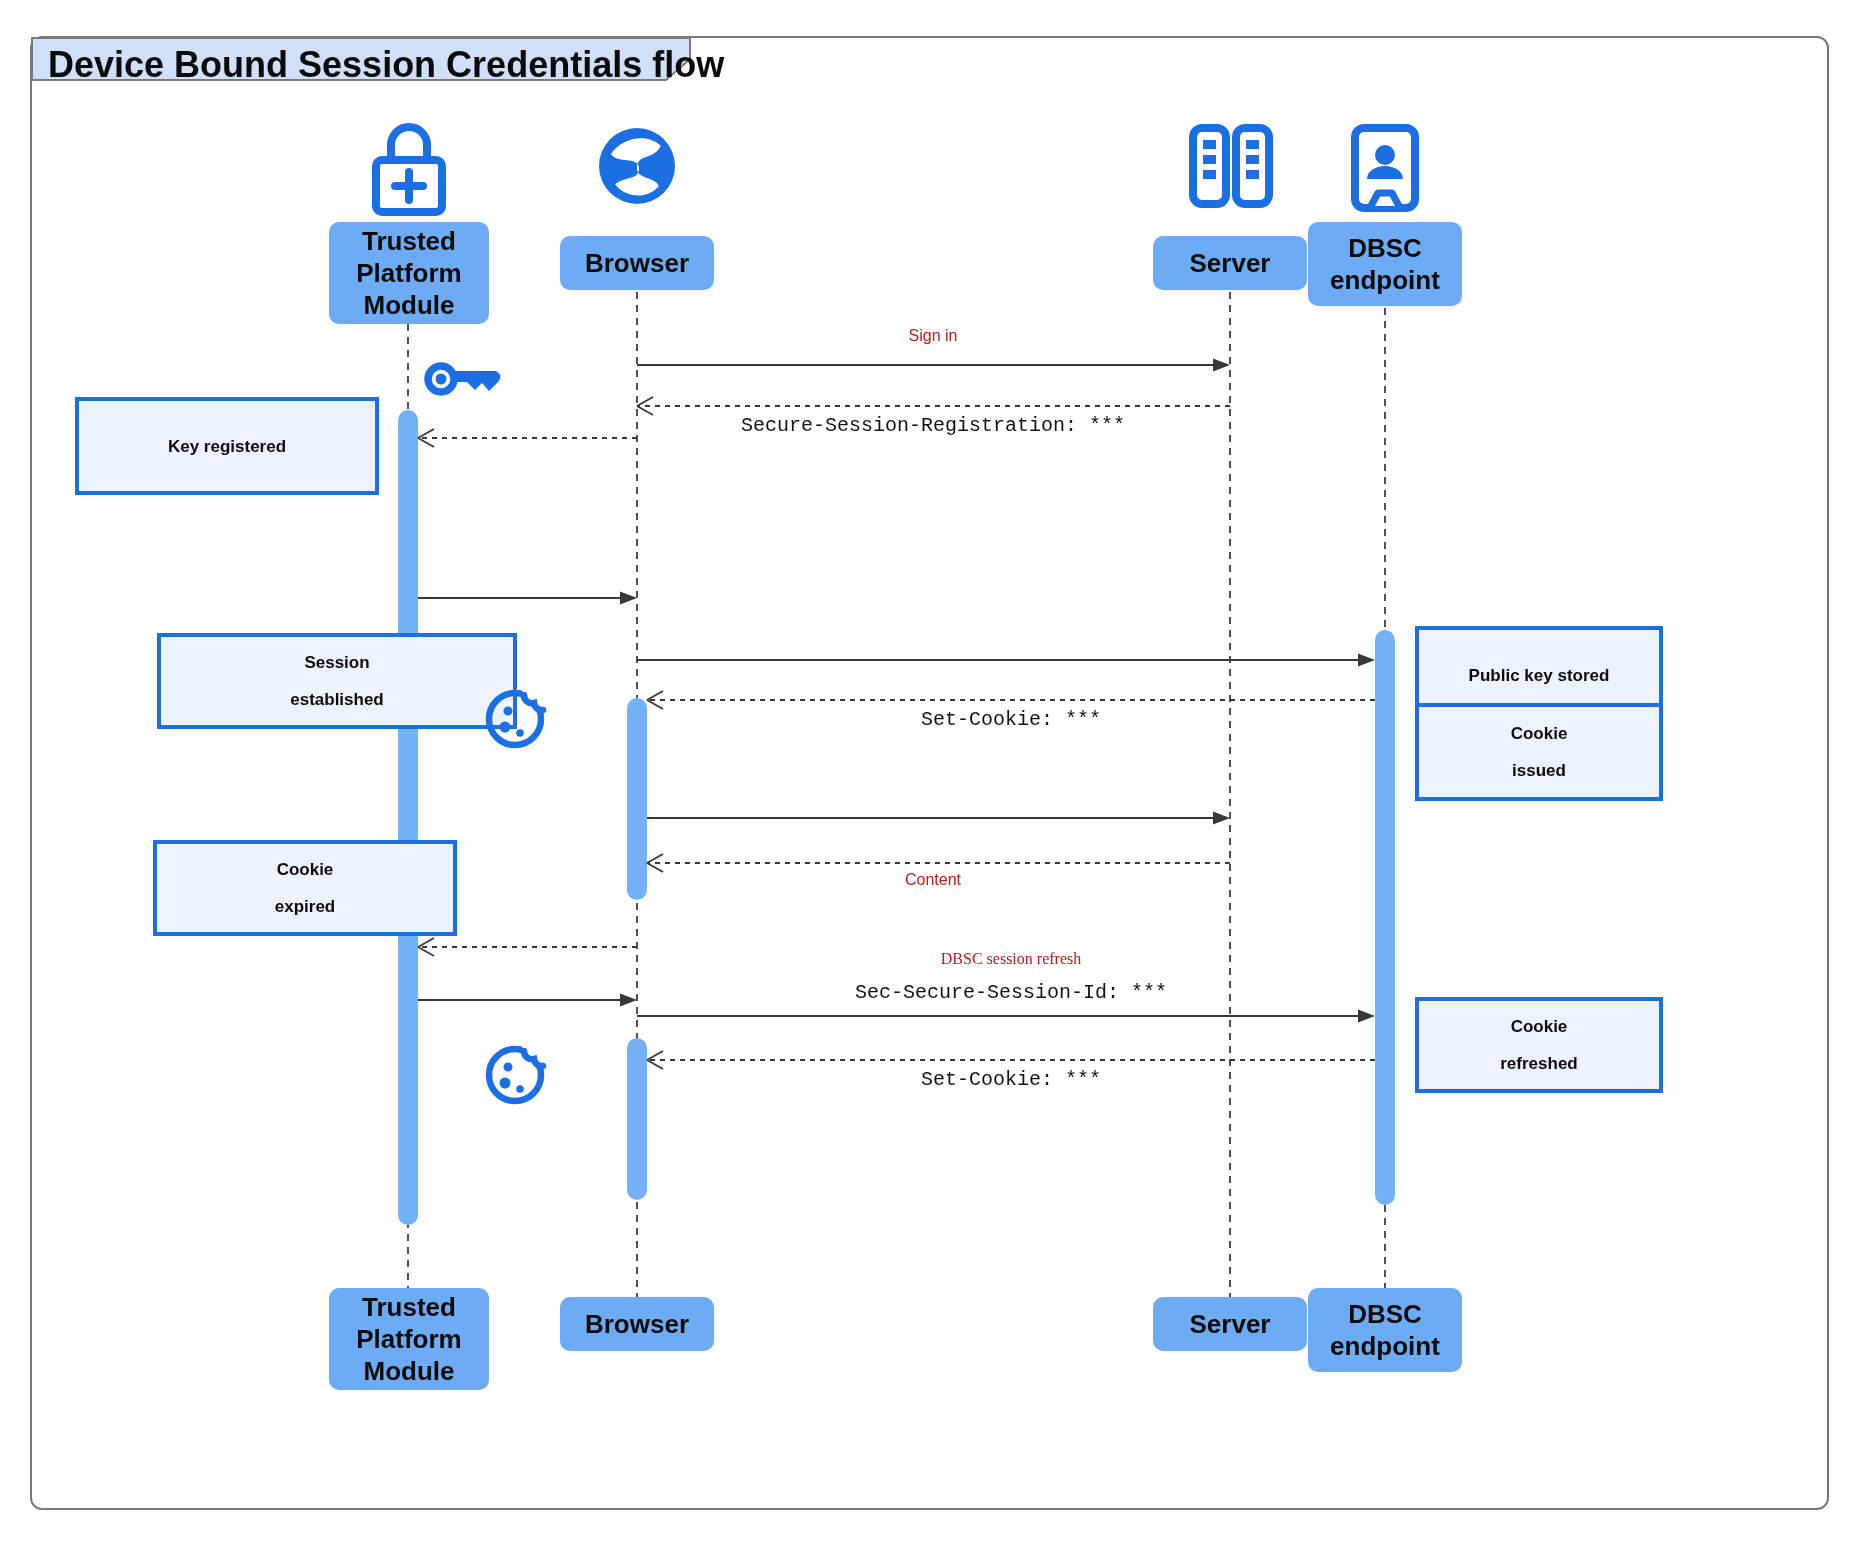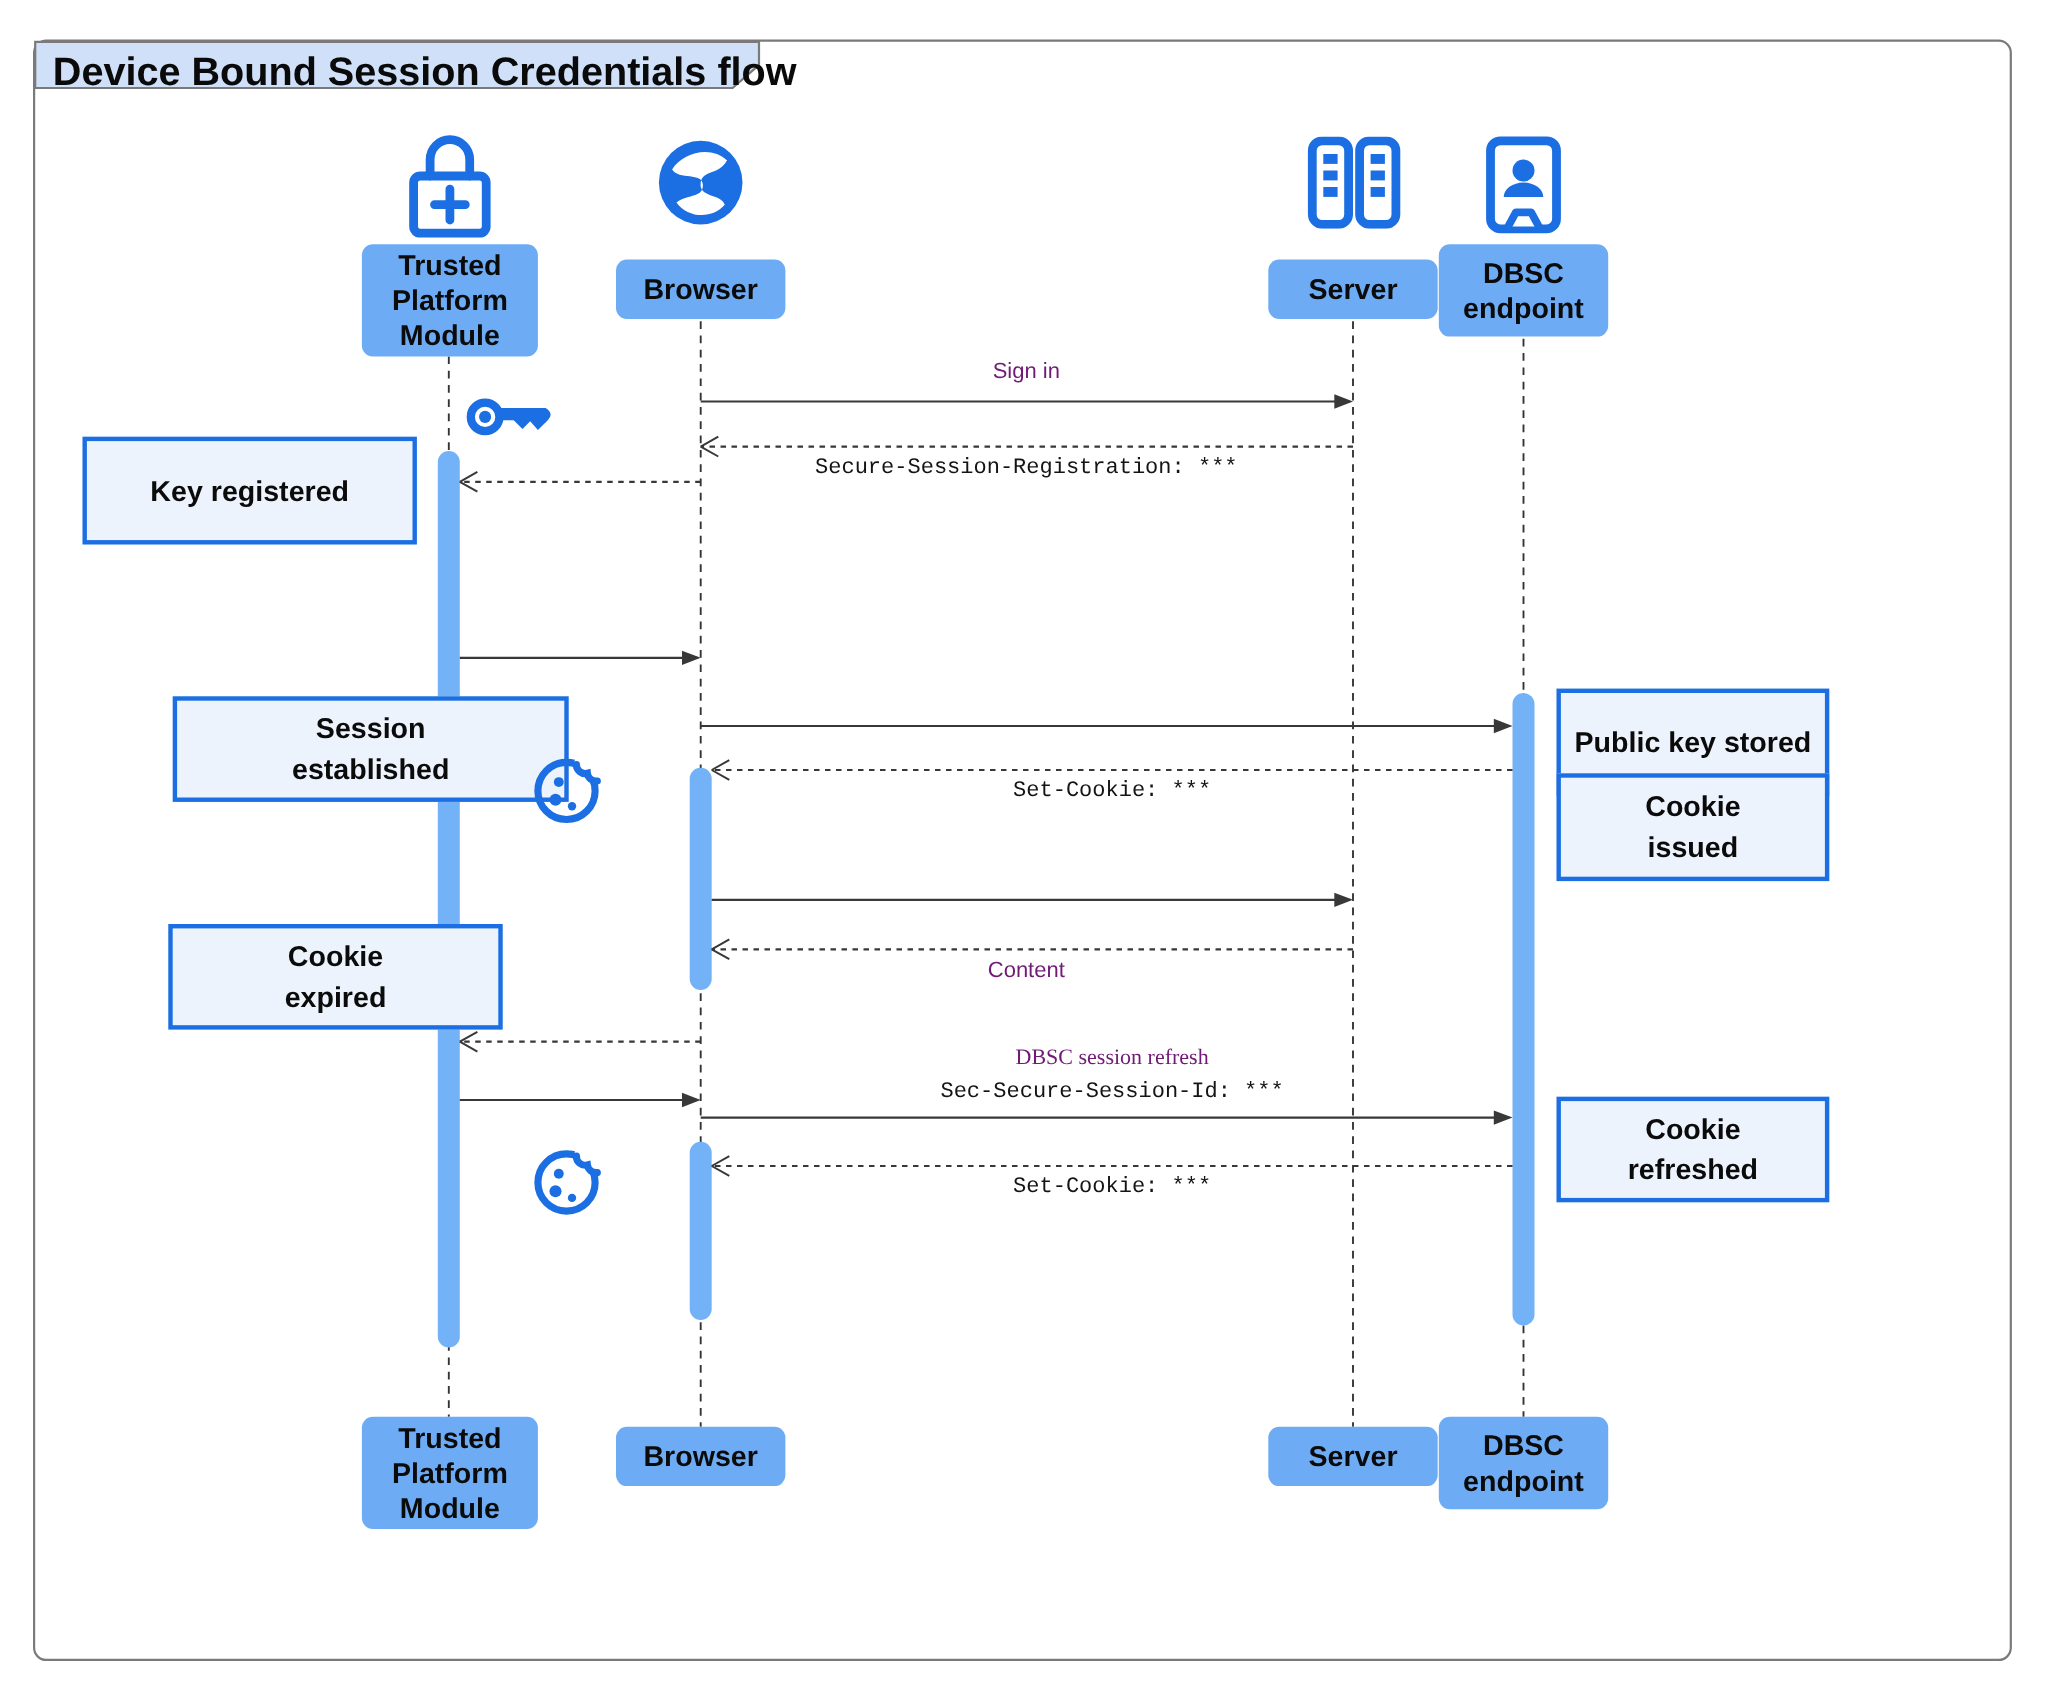--- a/index.html
+++ b/index.html
@@ -7,25 +7,25 @@
           font-family:"Liberation Sans",sans-serif;overflow:hidden;}
   .frame{position:absolute;left:30px;top:36px;width:1795px;height:1470px;
          border:2px solid #7a7a7a;border-radius:12px;z-index:0;}
   svg.layer{position:absolute;left:0;top:0;z-index:1;}
   svg.layer.arrows{z-index:3;}
   .plabel{position:absolute;background:#6dacf5;border-radius:10px;color:#0b0b0b;
           font-weight:bold;font-size:26px;line-height:32px;display:flex;
           align-items:center;justify-content:center;text-align:center;
           white-space:pre-line;z-index:5;}
   .note{position:absolute;background:#edf3fc;border:4px solid #1b6fe2;color:#0b0b0b;
-        font-weight:bold;font-size:26px;line-height:37px;display:flex;
+        font-weight:bold;font-size:17px;line-height:37px;display:flex;
         align-items:center;justify-content:center;text-align:center;
         white-space:pre-line;z-index:4;box-sizing:border-box;}
   .msg{position:absolute;text-align:center;z-index:3;}
-  .msg.sans{font-size:20px;color:#701a75;}
+  .msg.sans{font-size:16px;color:#b91c1c;}
   .msg.mono{font-family:"Liberation Mono",monospace;font-size:20px;color:#141414;}
   .title-text{position:absolute;left:48px;top:44px;font-size:36px;font-weight:bold;
               color:#0a0a0a;z-index:6;}
   .icon{position:absolute;z-index:5;}
 </style>
 </head>
 <body>
 
 <div class="canvas">
 

